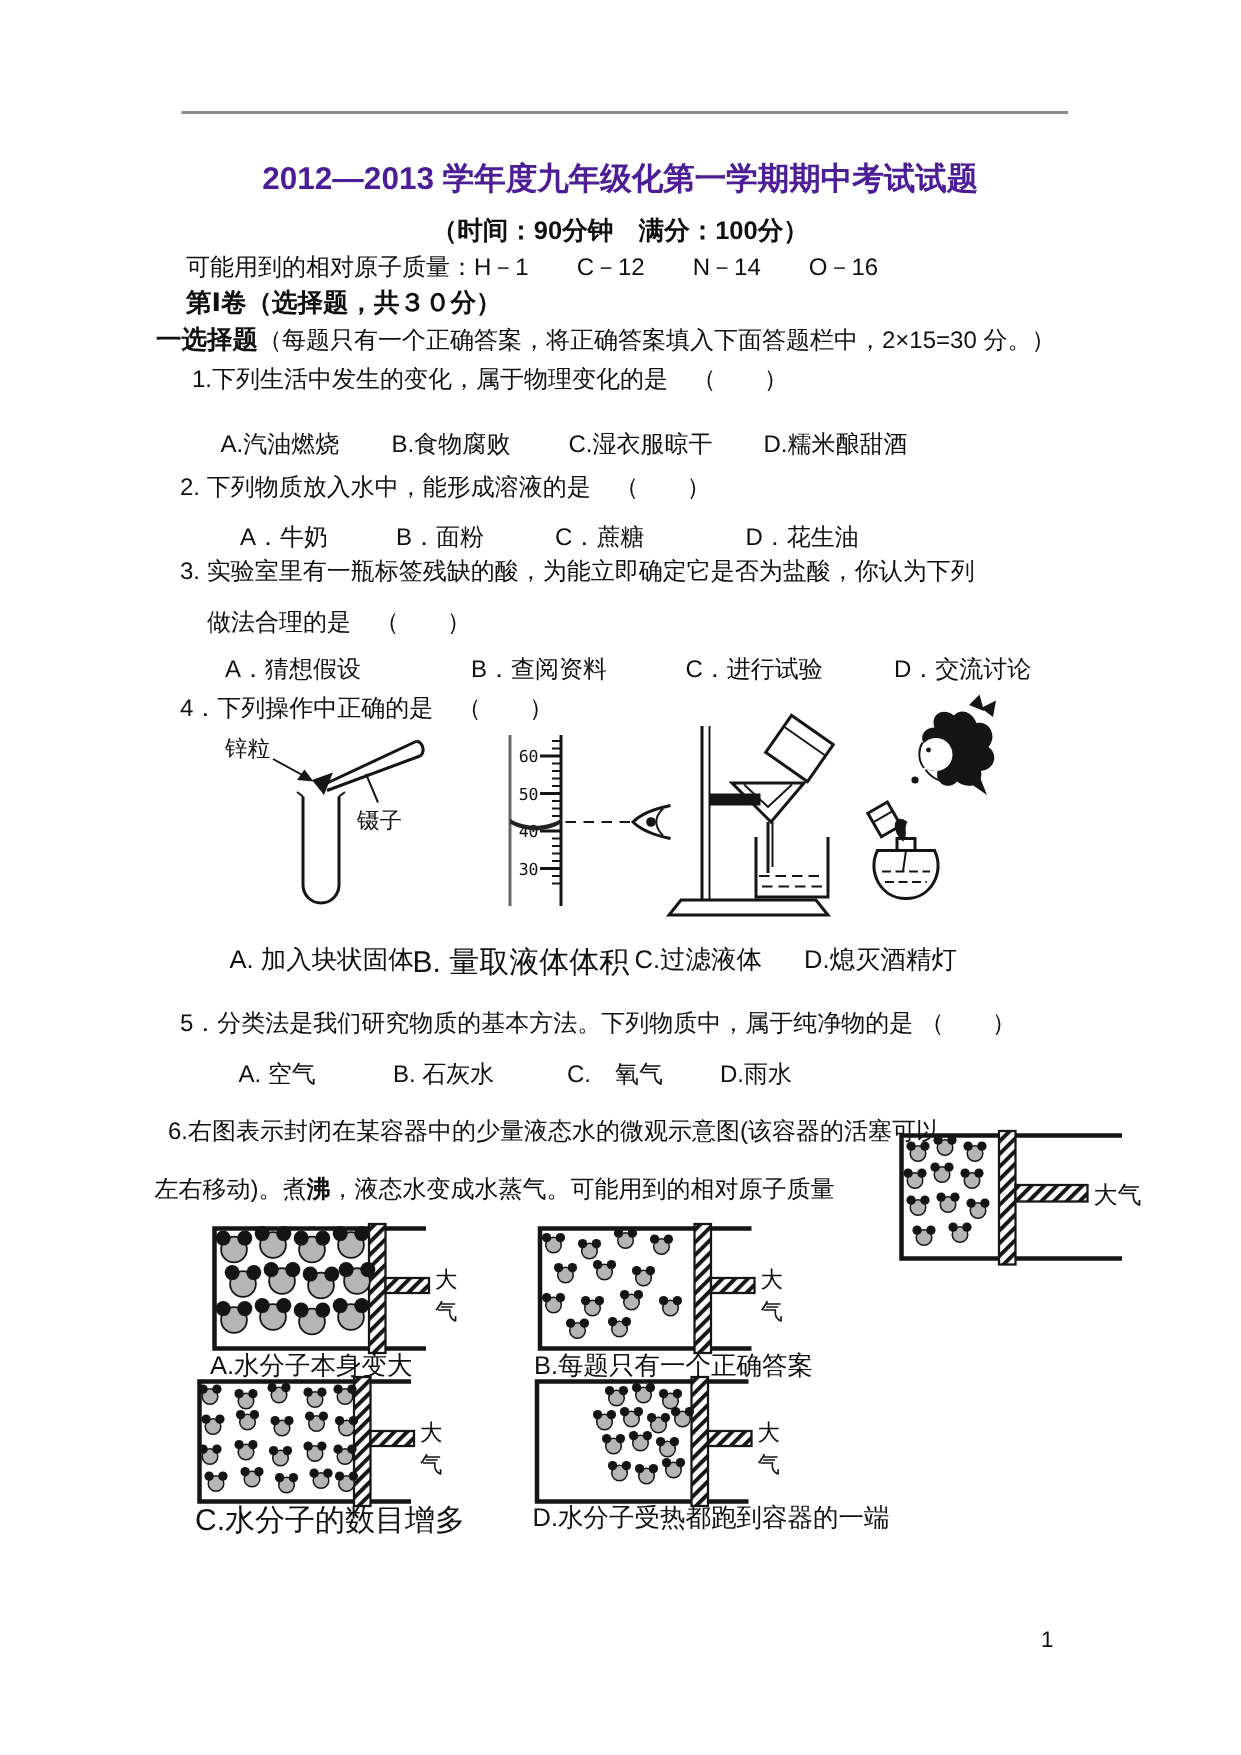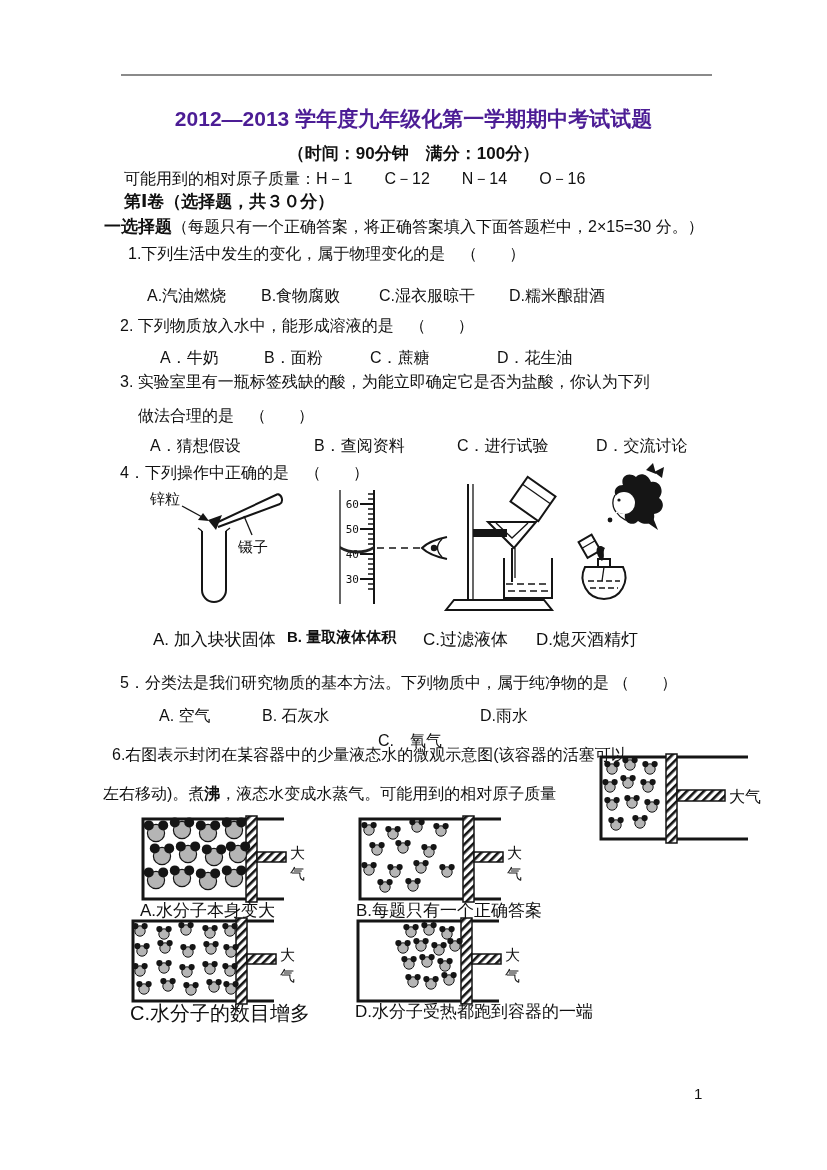--- a/index.html
+++ b/index.html
@@ -142,30 +142,30 @@
     </g>
     <path class="fillink" d="M34,98 C25,90 28,78 37,85 C34,89 38,94 34,98 Z"></path>
     <rect class="ink" x="30" y="96" width="12" height="8" fill="#fff"></rect>
     <path class="ink" d="M17,104 L55,104 C62,118 53,136 36,136 C19,136 10,118 17,104 Z"></path>
     <path class="ink1" d="M20,118 H52 M22,125 H50" stroke-dasharray="6 3"></path>
     <line class="ink1" x1="36" y1="104" x2="34" y2="118"></line>
   </svg>
 
   <div class="abs" style="top:628px;left:0;width:827px;height:22px;font-size:17px;padding-left:24px;">
     <span class="opt" style="left:153px;font-size:17px;">A. 加入块状固体</span>
-    <span class="opt" style="left:287px;font-size:15px;font-weight:bold;">B. 量取液体体积</span>
+    <span class="opt" style="left:275px;font-size:20px;">B. 量取液体体积</span>
     <span class="opt" style="left:423px;font-size:17px;">C.过滤液体</span>
     <span class="opt" style="left:536px;font-size:17px;">D.熄灭酒精灯</span>
   </div>
 
   <div class="abs t16" style="top:673px;left:120px;">5．分类法是我们研究物质的基本方法。下列物质中，属于纯净物的是 （　　）</div>
   <div class="abs" style="top:706px;left:0;width:827px;height:20px;">
     <span class="opt" style="left:159px;">A. 空气</span>
     <span class="opt" style="left:262px;">B. 石灰水</span>
-    <span class="opt" style="left:378px;margin-top:25px;">C.　氧气</span>
+    <span class="opt" style="left:378px;">C.　氧气</span>
     <span class="opt" style="left:480px;">D.雨水</span>
   </div>
 
   <div class="abs t16" style="top:745px;left:112px;">6.右图表示封闭在某容器中的少量液态水的微观示意图(该容器的活塞可以</div>
   <div class="abs t16" style="top:784px;left:103px;">
     <span>左右移动)。煮</span><span class="bold">沸</span><span>，液态水变成水蒸气。可能用到的相对原子质量</span>
   </div>
 
   <svg style="left:596px;top:753px;" width="228" height="92" viewBox="0 0 228 92">
     <path class="ink3" d="M152,4 H5 V86 H152"></path>

